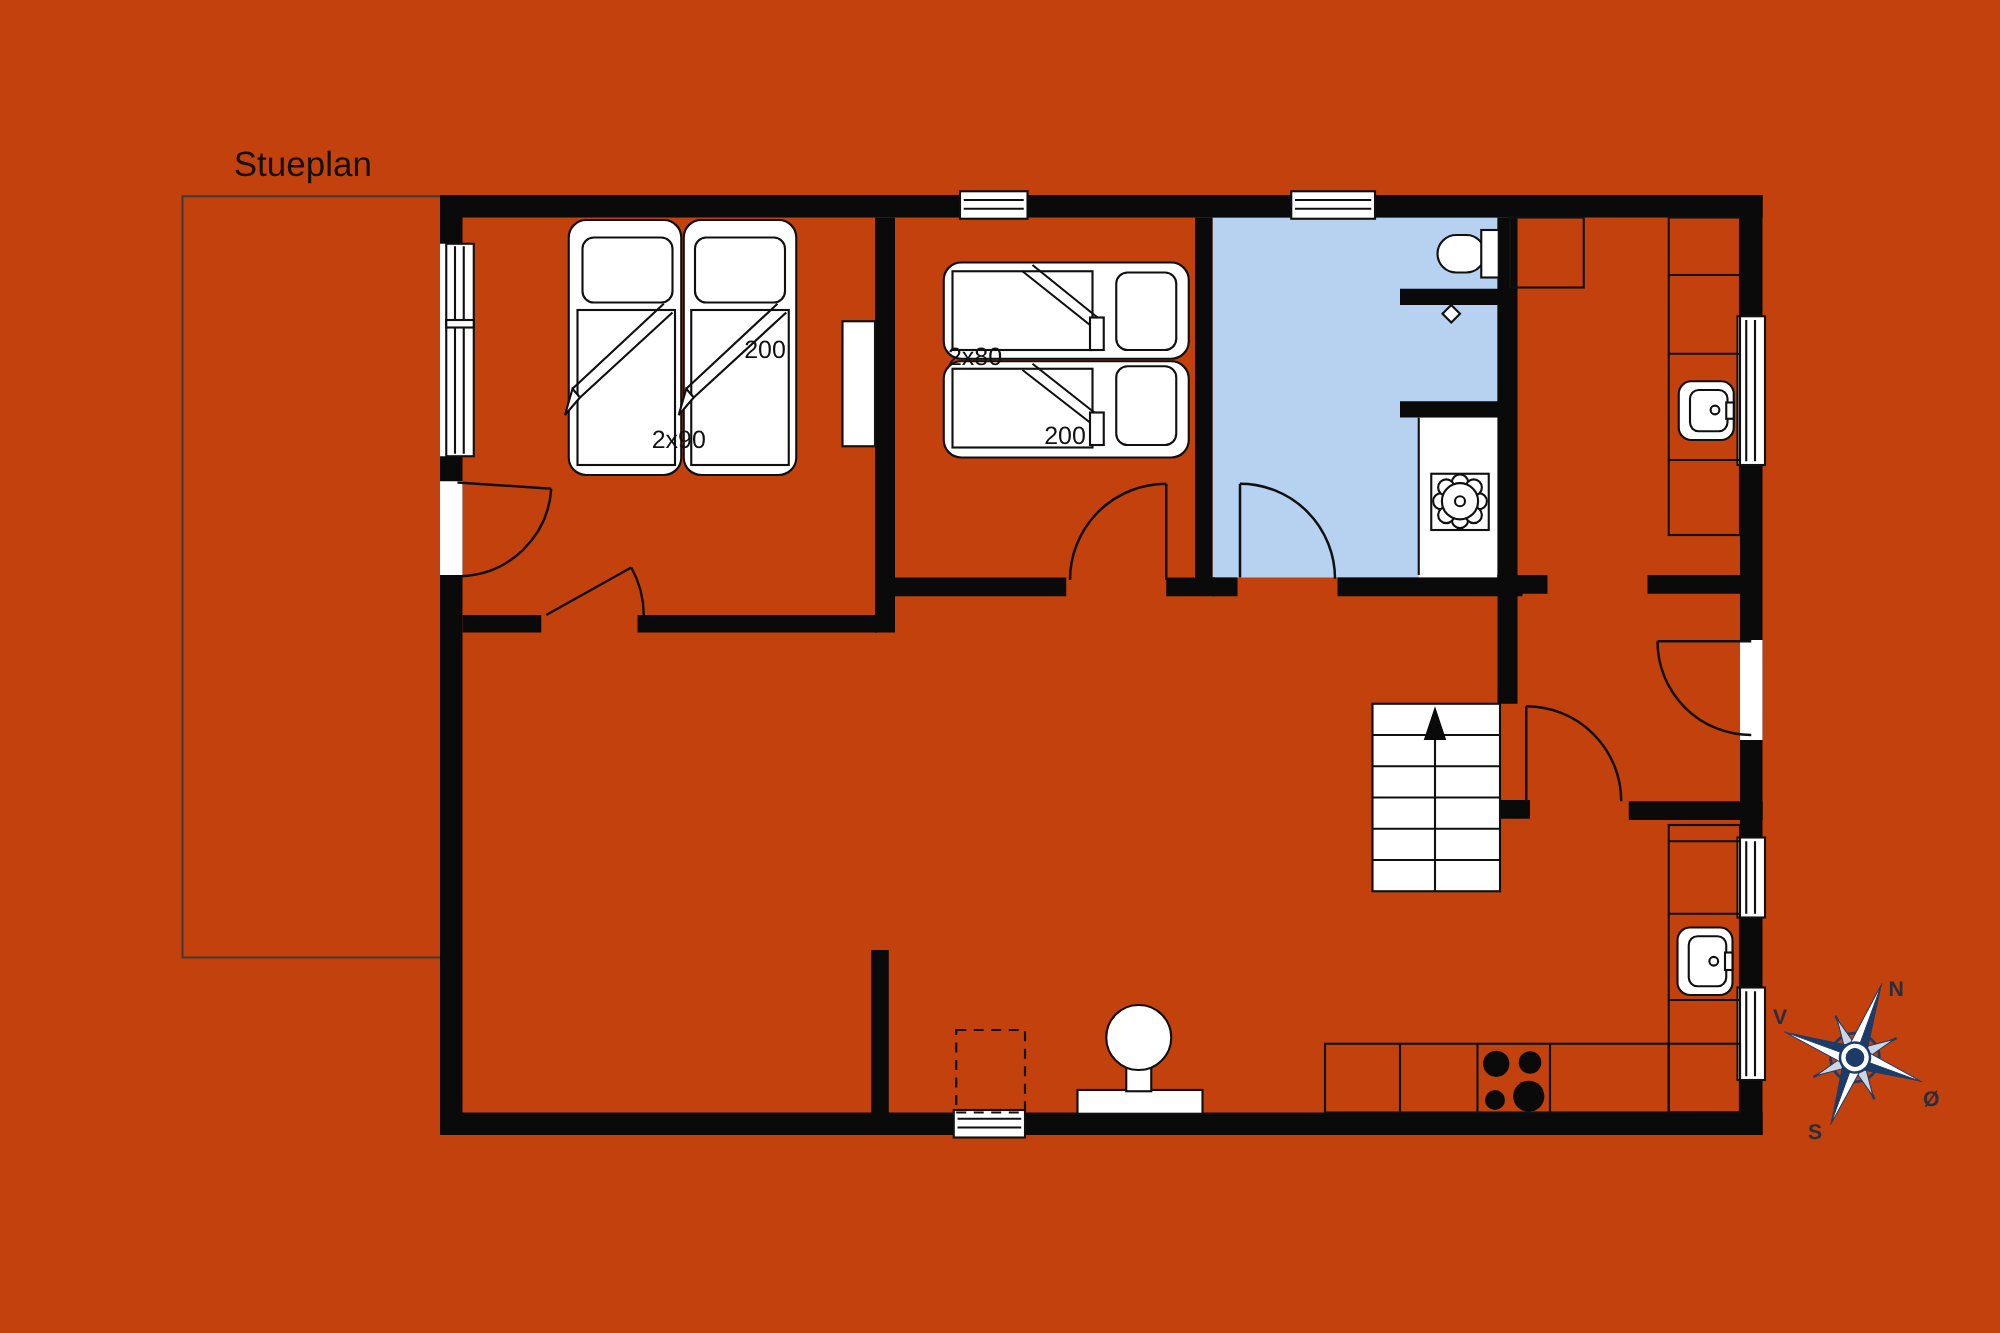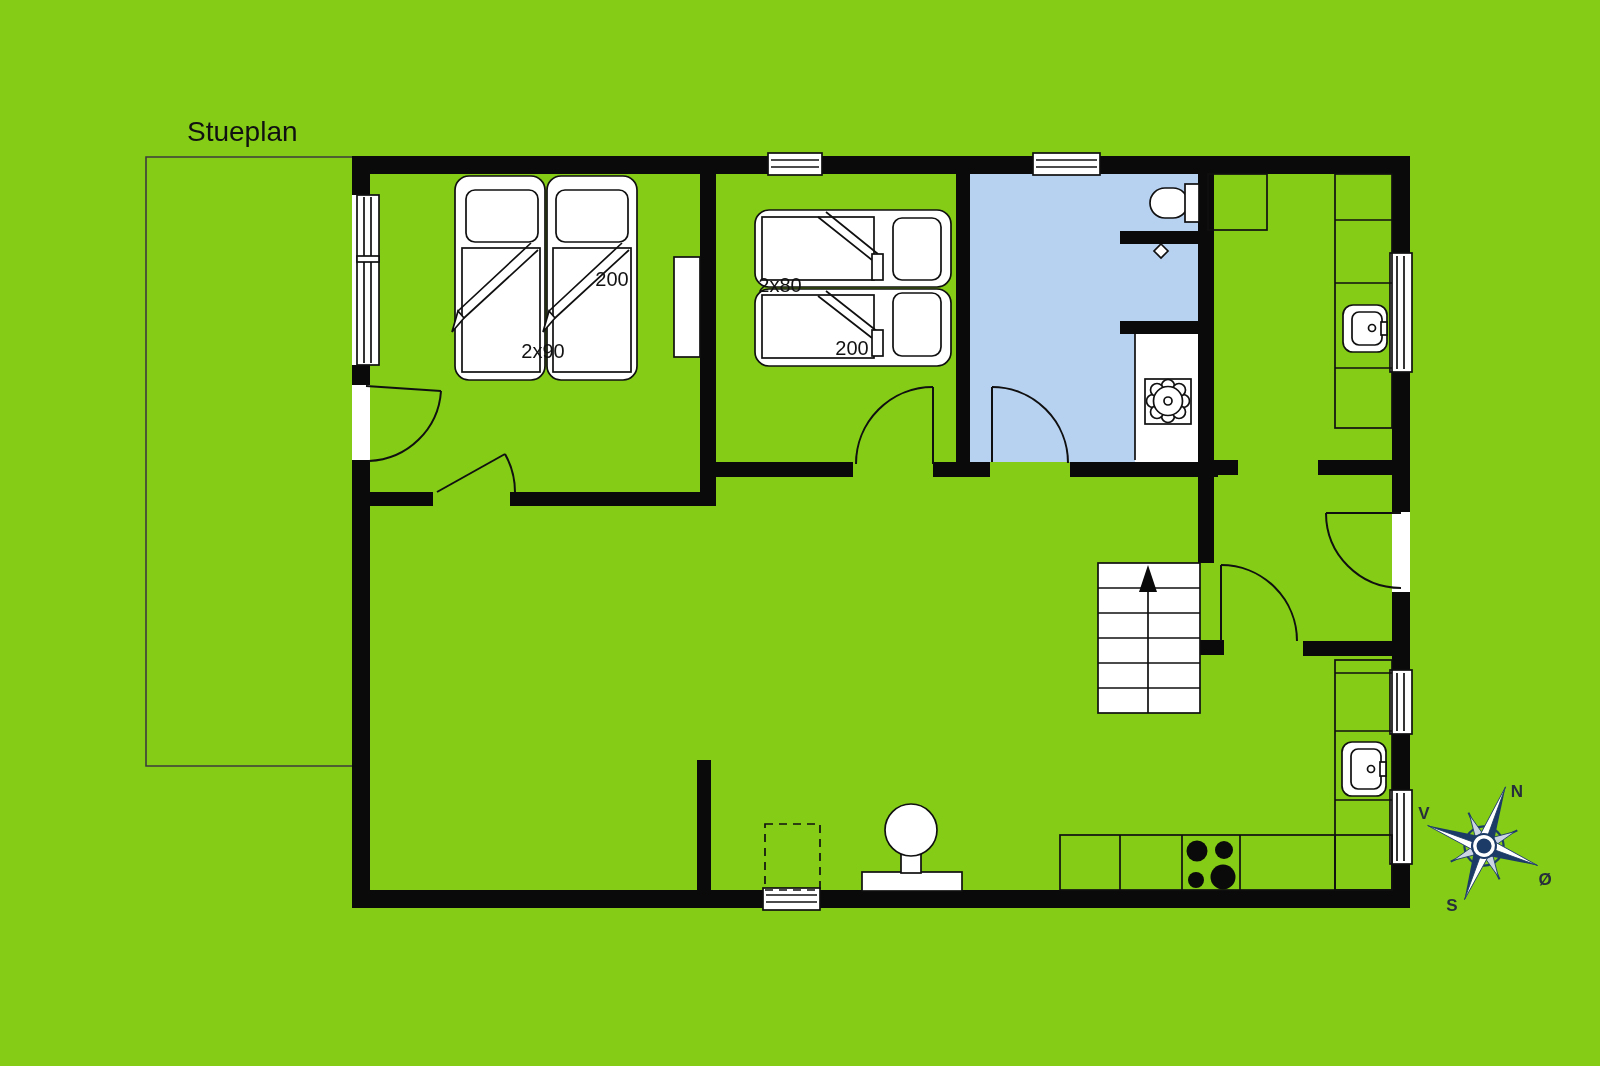--- a/index.html
+++ b/index.html
@@ -1,16 +1,16 @@
 <!DOCTYPE html>
 <html><head>
 <meta charset="utf-8">
 <style>
   html,body{margin:0;padding:0;background:#ffffff;}
-  .stage{position:relative;width:1600px;height:1066px;background:#84cc16;
+  .stage{position:relative;width:1600px;height:1066px;background:#c2410c;
          font-family:"Liberation Sans",sans-serif;overflow:hidden;}
   .title{position:absolute;left:187px;top:116px;font-size:28px;color:#111;}
   svg{position:absolute;left:0;top:0;}
   .ln{fill:none;stroke:#101010;stroke-width:1.7;}
   .lnw{fill:#ffffff;stroke:#101010;stroke-width:1.7;}
   .door{fill:none;stroke:#101010;stroke-width:2;}
   .dim{font-size:20px;fill:#111;}
   .cmp{font-size:17px;font-weight:bold;fill:#262f3b;}
   .terr{fill:none;stroke:#3c3c3c;stroke-width:1.6;}
   .dash{fill:none;stroke:#101010;stroke-width:1.7;stroke-dasharray:8 6;}

